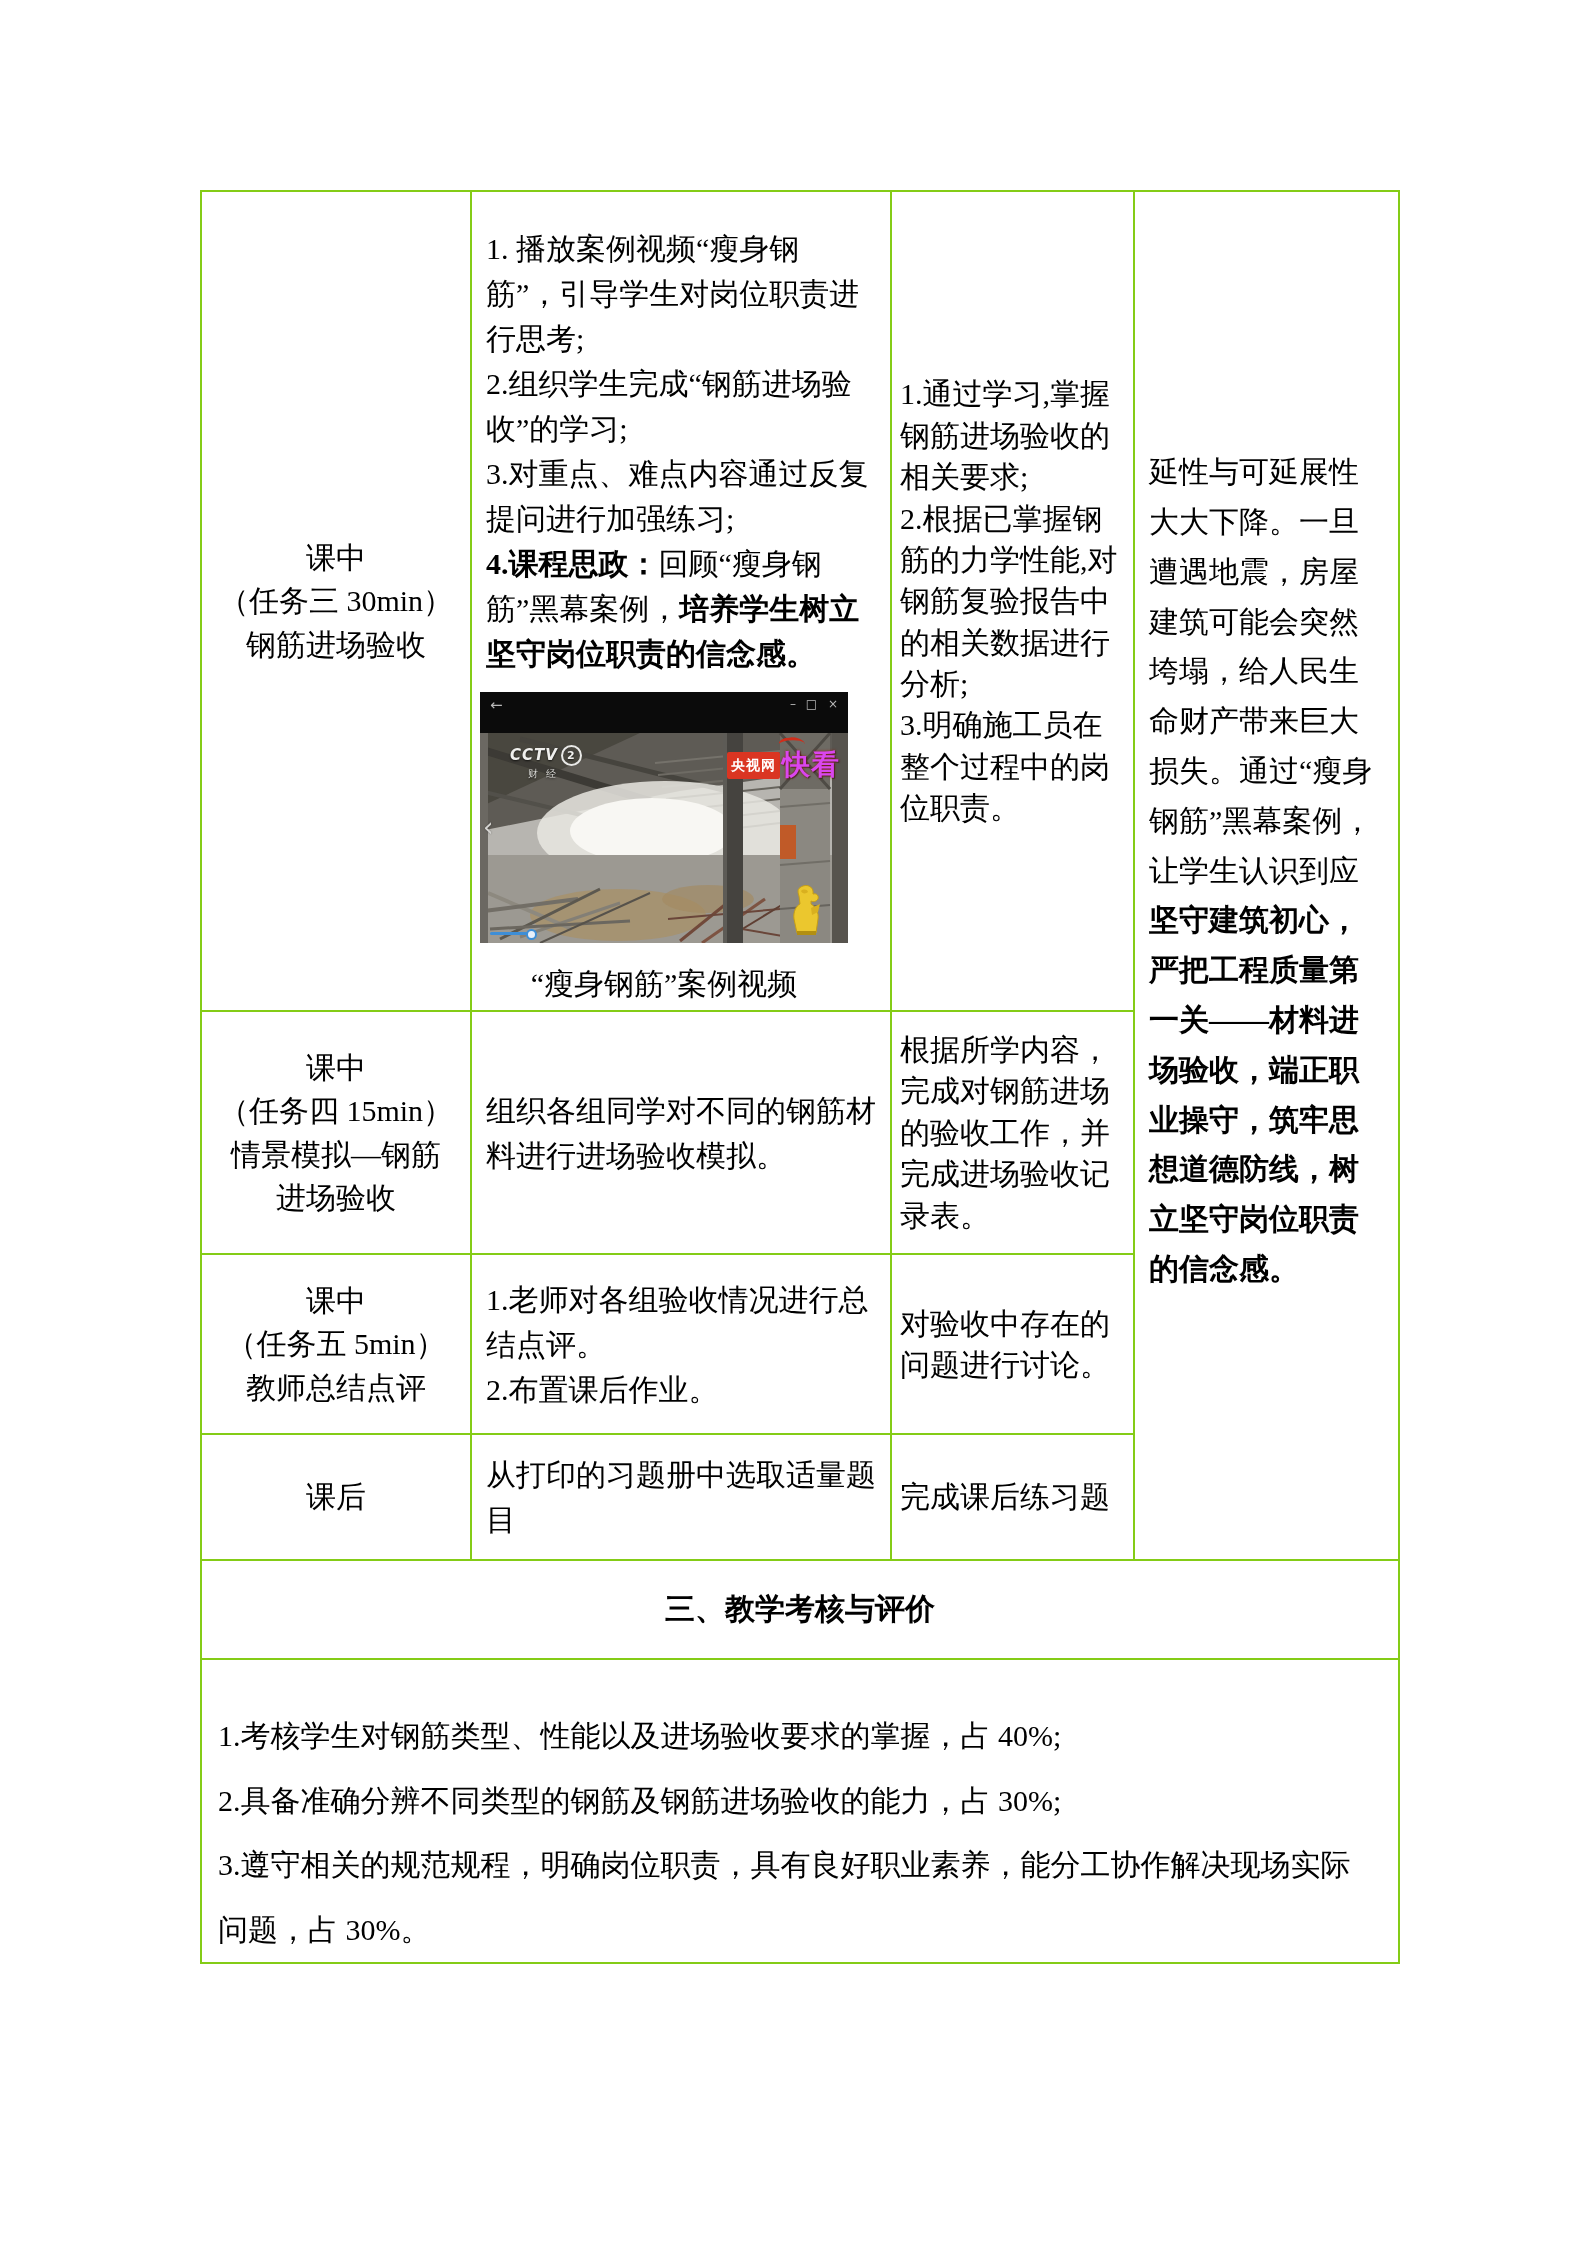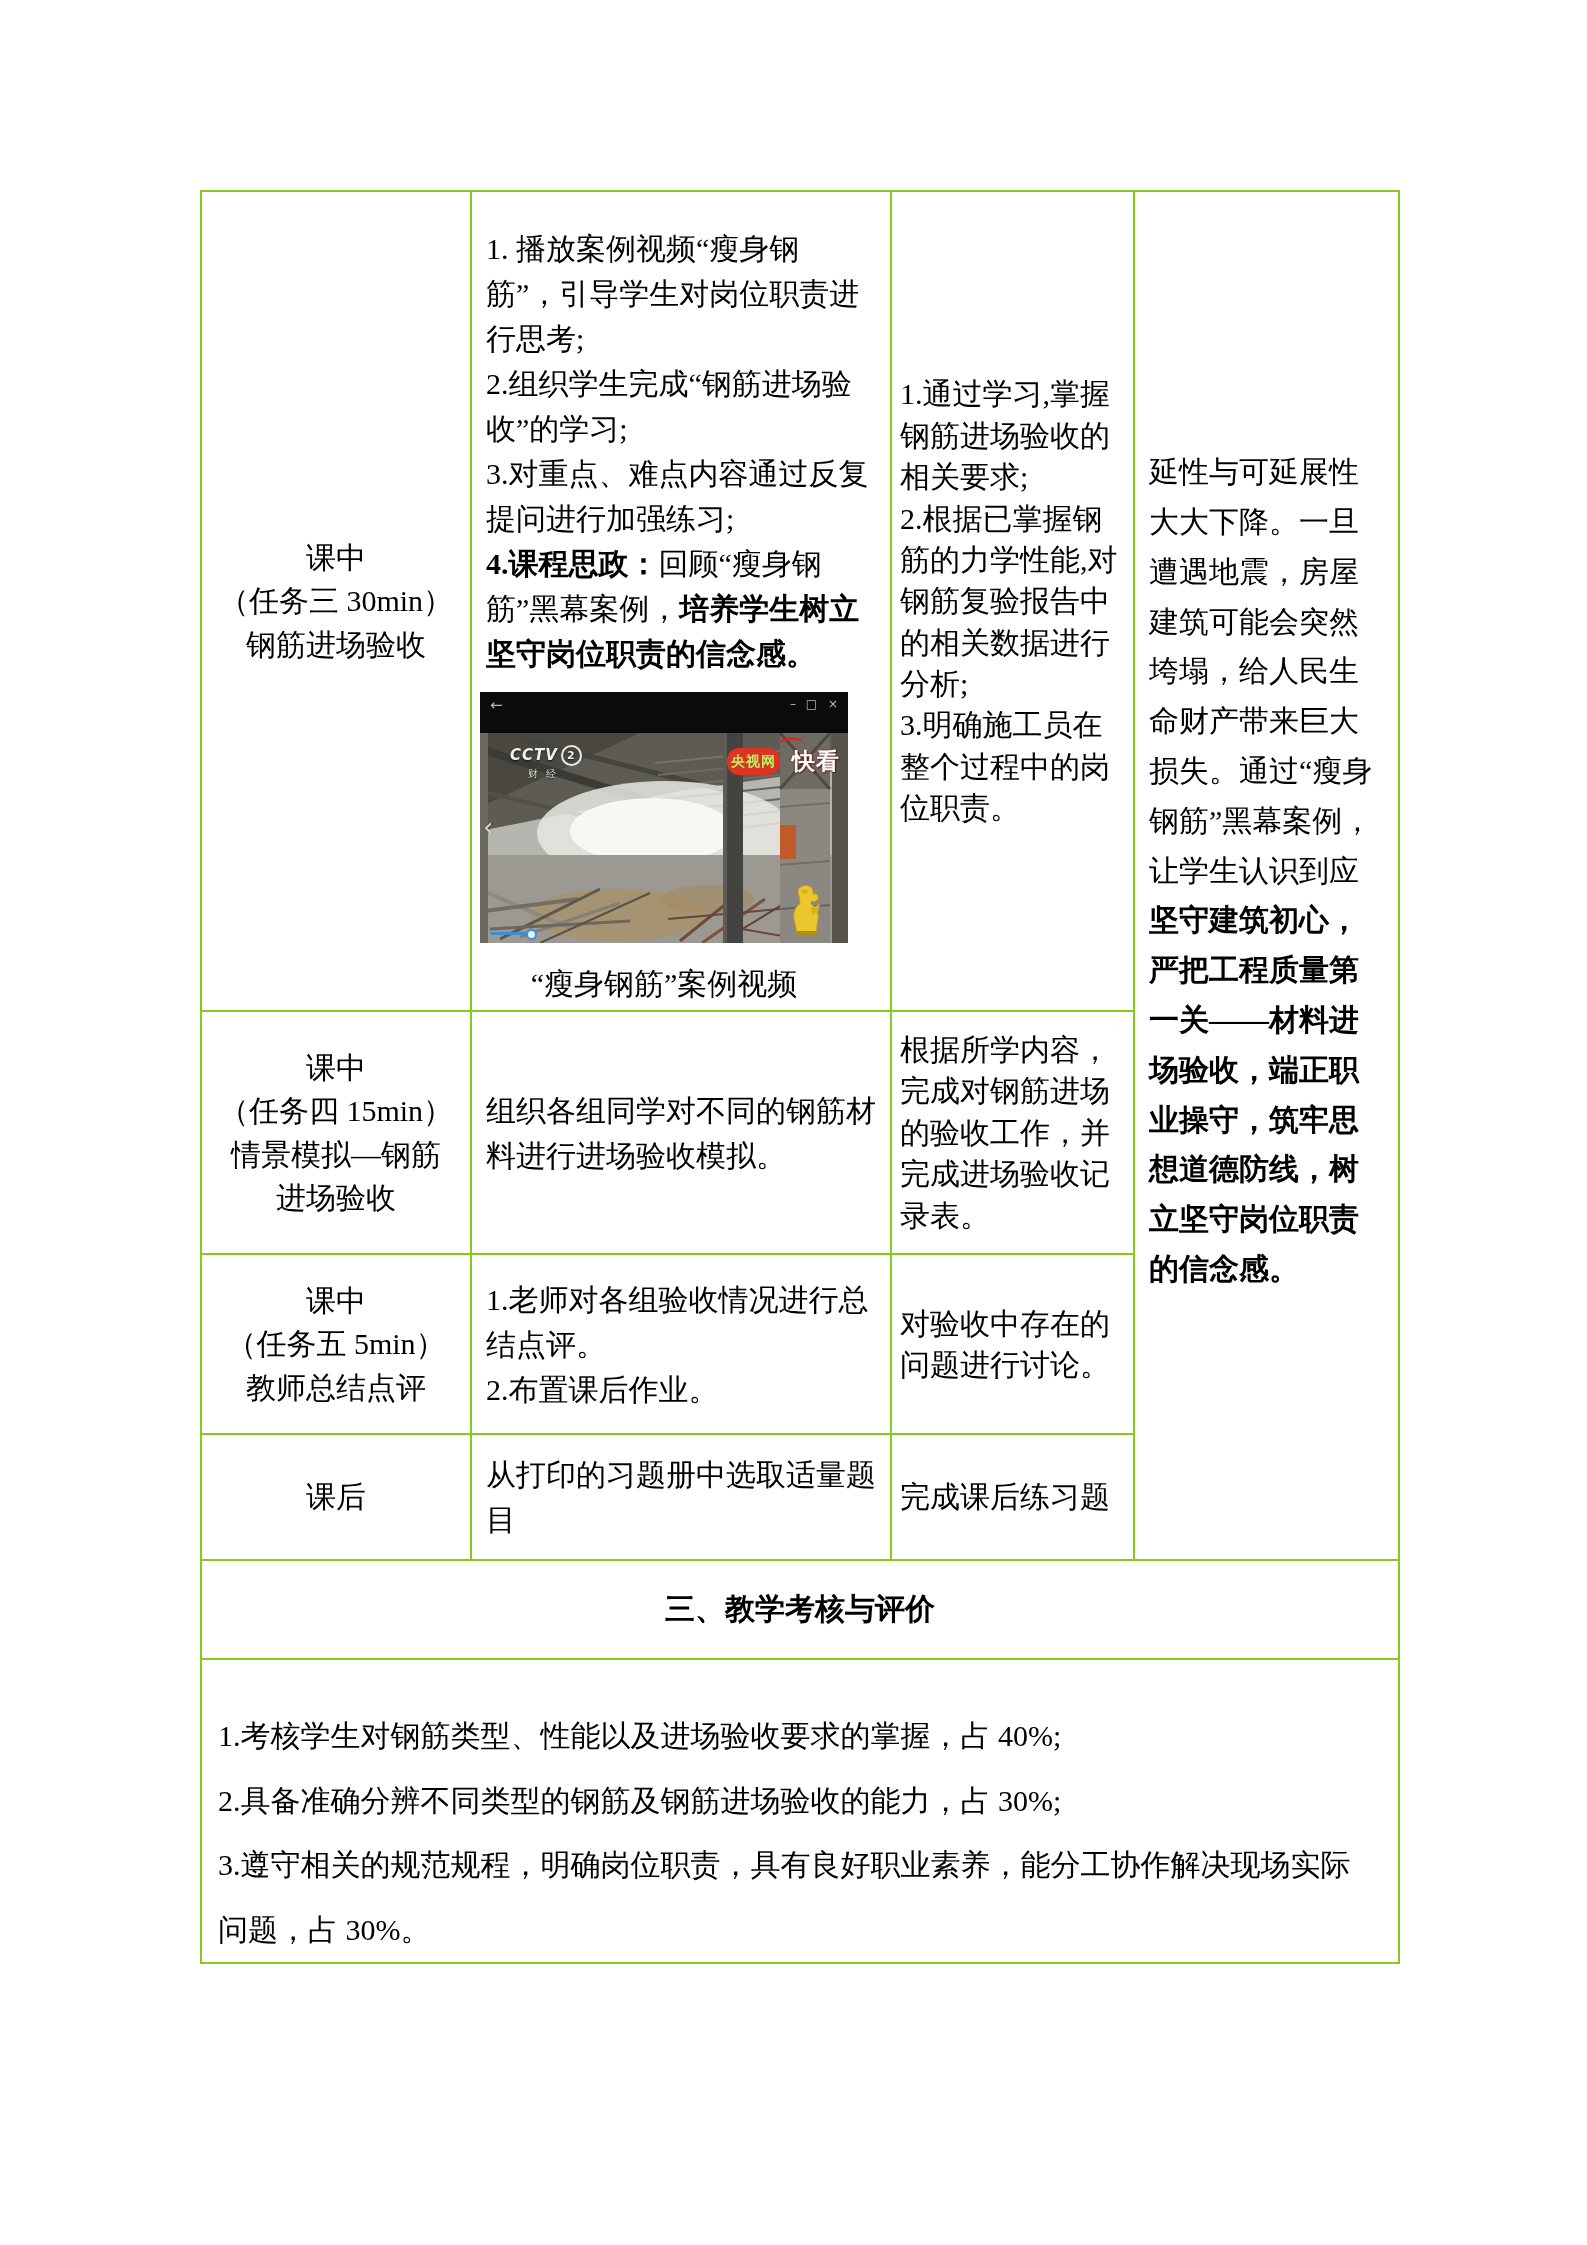--- a/index.html
+++ b/index.html
@@ -102,28 +102,28 @@
     font-size:11px;font-style:normal;
   }
   .cctv-sub{margin-top:3px;text-align:center;font-size:10px;letter-spacing:8px;color:#d8d8d4;}
 
   .kk-badge{
     position:absolute;right:8px;top:52px;
     display:flex;align-items:center;
     font-family:"DejaVu Sans","Liberation Sans",sans-serif;
   }
   .kk-site{
-    background:#da3522;color:#bef264;
+    background:#da3522;color:#ffffff;
     font-size:14px;font-weight:bold;
-    padding:3px 4px;border-radius:12px;
+    padding:3px 4px;border-radius:2px;
     letter-spacing:1px;
   }
   .kk-kan{
-    margin-left:12px;
-    color:#ffffff;font-size:23px;font-weight:bold;
+    margin-left:2px;
+    color:#d946ef;font-size:28px;font-weight:bold;
     text-shadow:0 0 3px rgba(160,20,10,.8),1px 1px 1px rgba(0,0,0,.5);
     letter-spacing:1px;
   }
   .kk-swoosh{
     position:absolute;left:52px;top:-7px;
     width:26px;height:12px;
     border-top:3px solid #cf2d1a;
     border-radius:50% 90% 0 0;
     transform:rotate(-8deg);
   }

